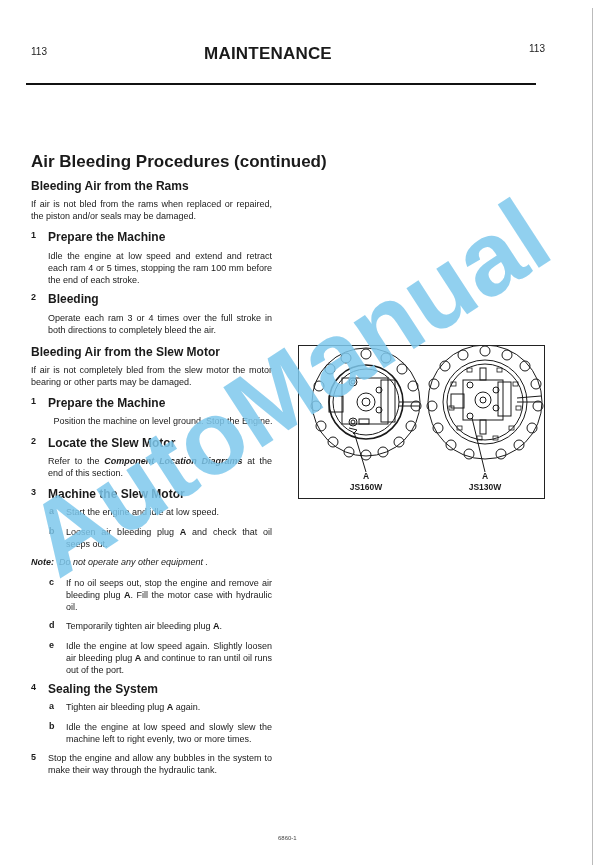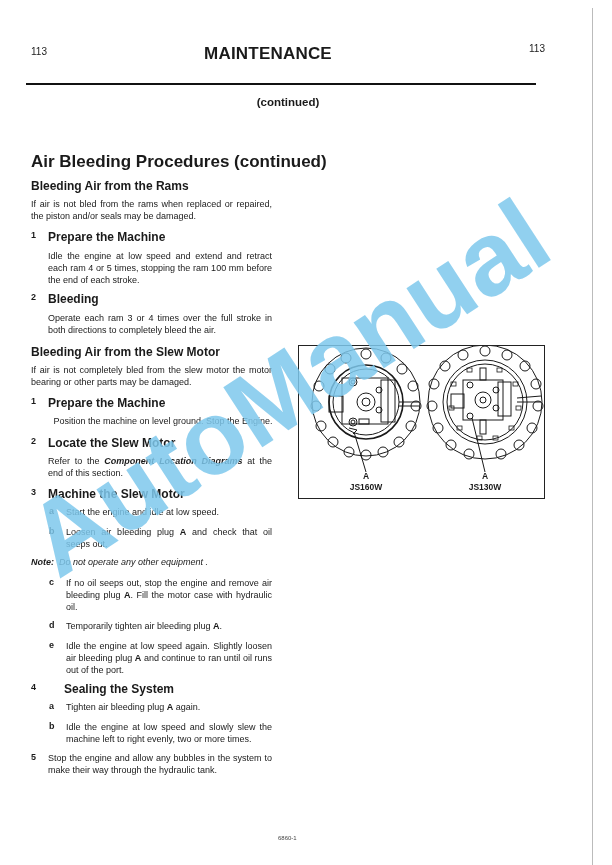--- a/index.html
+++ b/index.html
@@ -27,21 +27,20 @@
 <body>
 
 <div class="abs pnum" style="left:31px;top:46px;">113</div>
 <div class="abs header-title" style="left:0;width:536px;top:44px;text-align:center;">MAINTENANCE</div>
 <div class="abs pnum" style="left:529px;top:43px;">113</div>
 <div class="abs rule" style="left:26px;top:83px;width:510px;"></div>
 
 <div class="abs vline" style="left:592px;top:8px;height:857px;"></div>
 
 <div class="abs section-title" style="left:188px;top:95px;">
-  <div>(continued)</div>
 </div>
 
 <div class="abs h2" style="left:31px;top:152px;">Air Bleeding Procedures (continued)</div>
 
 <div class="abs h3" style="left:31px;top:179px;">Bleeding Air from the Rams</div>
 <div class="abs p" style="left:31px;top:198px;width:241px;">If air is not bled from the rams when replaced or repaired, the piston and/or seals may be damaged.</div>
 
 <div class="abs num" style="left:31px;top:230px;">1</div>
 <div class="abs h3" style="left:48px;top:230px;">Prepare the Machine</div>
 <div class="abs p" style="left:48px;top:250px;width:224px;">Idle the engine at low speed and extend and retract each ram 4 or 5 times, stopping the ram 100 mm before the end of each stroke.</div>
@@ -87,21 +86,21 @@
 <div class="abs p" style="left:66px;top:620px;width:206px;">
   <span>Temporarily tighten air bleeding plug </span><b>A</b><span>.</span>
 </div>
 
 <div class="abs letter" style="left:49px;top:640px;">e</div>
 <div class="abs p" style="left:66px;top:640px;width:206px;">
   <span>Idle the engine at low speed again. Slightly loosen air bleeding plug </span><b>A</b><span> and continue to ran until oil runs out of the port.</span>
 </div>
 
 <div class="abs num" style="left:31px;top:682px;">4</div>
-<div class="abs h3" style="left:64px;top:682px;text-align:center;">Sealing the System</div>
+<div class="abs h3" style="left:48px;top:682px;text-align:center;">Sealing the System</div>
 
 <div class="abs letter" style="left:49px;top:701px;">a</div>
 <div class="abs p" style="left:66px;top:701px;width:206px;">
   <span>Tighten air bleeding plug </span><b>A</b><span> again.</span>
 </div>
 
 <div class="abs letter" style="left:49px;top:721px;">b</div>
 <div class="abs p" style="left:66px;top:721px;width:206px;">Idle the engine at low speed and slowly slew the machine left to right evenly, two or more times.</div>
 
 <div class="abs num" style="left:31px;top:752px;">5</div>

